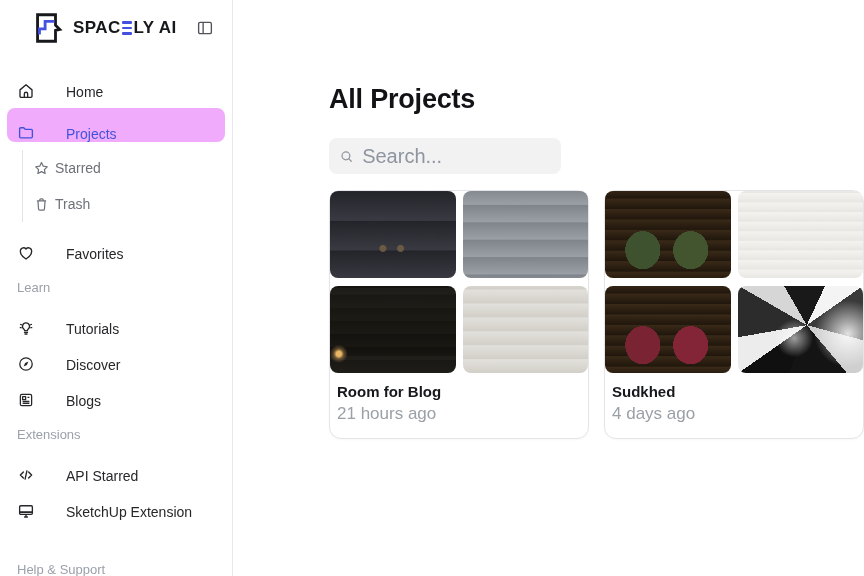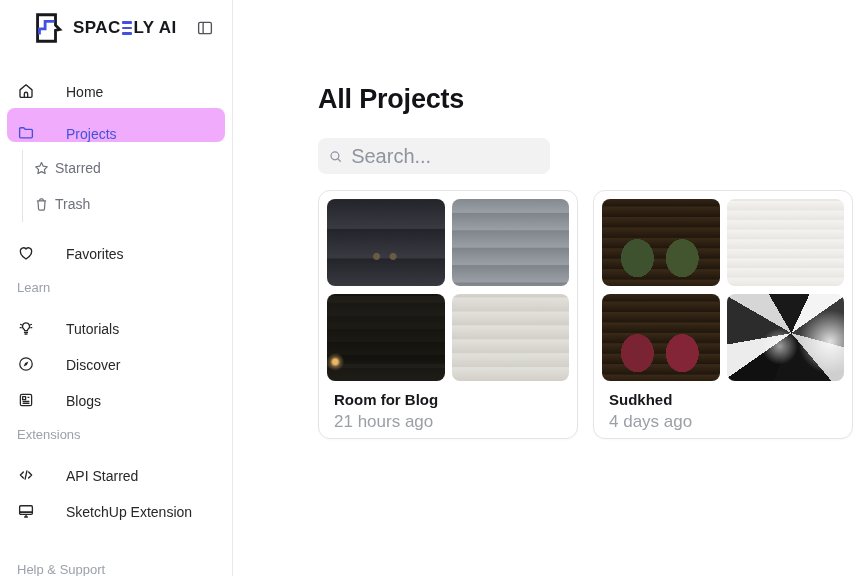--- a/index.html
+++ b/index.html
@@ -17,28 +17,28 @@
   .row { display:flex; align-items:flex-end; gap:31px; height:34px; border-radius:8px; padding:0 10px; font-size:14px; font-weight:500; color:#27272a; margin-bottom:8px; cursor:pointer; }
   .row svg { flex:0 0 auto; }
   .row.active { background:#f0abfc; color:#4353d9; }
   .subgroup { margin:4px 0 4px 15px; border-left:1px solid #e4e4e8; }
   .sub-row { display:flex; align-items:center; gap:5px; height:36px; padding:0 0 0 10px; font-size:14px; color:#6e7179; cursor:pointer; }
   .section-header { font-size:13px; color:#9ba1aa; padding:18px 10px 6px; }
   .row36 { height:36px; margin-bottom:0; }
   .help-header { margin-top:24px; }
 
   
-  .main { position:absolute; left:318px; top:0; width:536px; }
+  .main { position:absolute; left:329px; top:0; width:536px; }
   .page-title { margin-top:84px; font-size:27px; font-weight:800; letter-spacing:-.2px; color:#121217; }
   .search-box { margin-top:23px; width:232px; height:36px; background:#f2f2f3; border-radius:8px; display:flex; align-items:center; padding:0 10px; gap:8px; color:#8e959e; }
   .search-box input { border:none; outline:none; background:transparent; font-size:20px; color:#3f3f46; width:100%; font-family:"Liberation Sans",sans-serif; }
   .search-box input::placeholder { color:#8e959e; }
 
   .cards { display:flex; gap:15px; margin-top:16px; }
-  .card { width:260px; height:249px; background:#fff; border:1px solid #e5e5e9; border-radius:12px; padding:8px; cursor:pointer; box-shadow:0 1px 2px rgba(0,0,0,.03); }
+  .card { width:260px; height:249px; background:#fff; border:1px solid #e5e5e9; border-radius:12px; cursor:pointer; box-shadow:0 1px 2px rgba(0,0,0,.03); }
   .thumb-grid { display:grid; grid-template-columns:1fr 1fr; grid-template-rows:87px 87px; gap:8px 7px; }
   .thumb { border-radius:8px; background-repeat:no-repeat; background-color:#ddd; }
   .card-info { padding:10px 8px 0 7px; }
   .card-title { font-size:15px; font-weight:700; color:#17181c; }
   .card-time { font-size:17px; color:#9aa0a6; margin-top:4px; }
 
   
   .t-kitchen { background:
     radial-gradient(circle at 42% 66%, #6b5a43 0 3px, transparent 4px),
     radial-gradient(circle at 56% 66%, #6b5a43 0 3px, transparent 4px),

